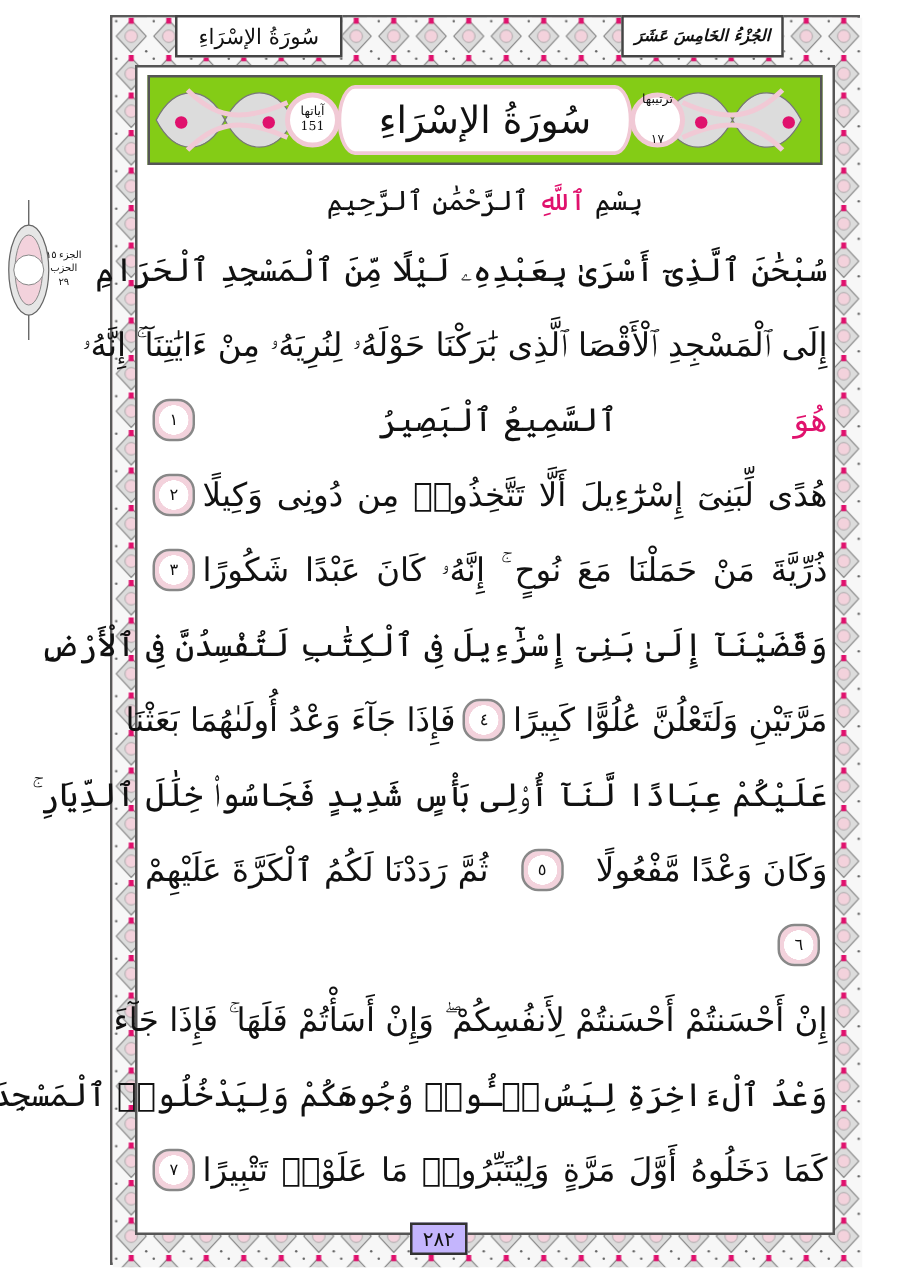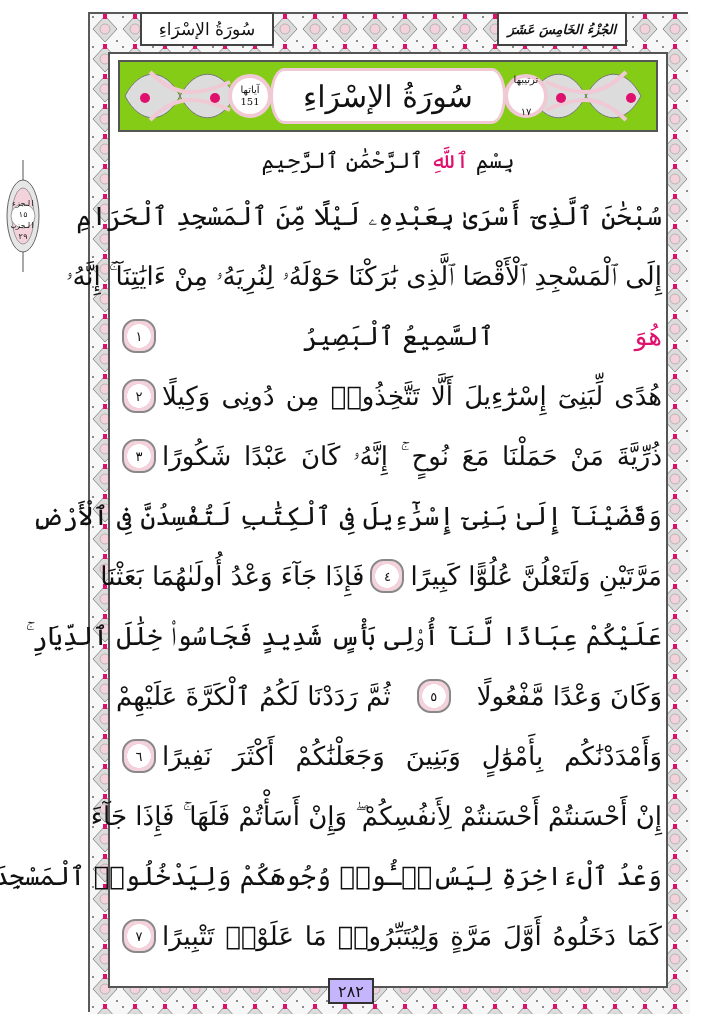--- a/index.html
+++ b/index.html
@@ -62,21 +62,21 @@
   
   .page-number { position:absolute; left:328px; top:978px; width:46px; height:26px;
                  background:#c4b5fd; border:2px solid #333; box-sizing:border-box;
                  display:flex; align-items:center; justify-content:center;
                  font-size:16px; color:#111; font-family:"DejaVu Sans", sans-serif; }
 
   
   .hizb-marker { position:absolute; left:6px; top:160px; width:34px; height:112px; }
   .hizb-text { position:absolute; left:8px; top:198px; width:30px; text-align:center;
                font-size:8px; line-height:11px; color:#111; direction:rtl;
-               font-family:Liberation Mono, monospace; }
+               font-family:Liberation Serif, serif;padding-left:28px; }
 </style>
 </head>
 <body>
 
 <svg class="hizb-marker" viewBox="0 0 34 112">
   <line x1="17" y1="0" x2="17" y2="20" stroke="#555" stroke-width="1"></line>
   <line x1="17" y1="92" x2="17" y2="112" stroke="#555" stroke-width="1"></line>
   <ellipse cx="17" cy="56" rx="16" ry="36" fill="#e6e6e6" stroke="#666" stroke-width="1"></ellipse>
   <ellipse cx="17" cy="56" rx="11" ry="28" fill="#f3d2dc" stroke="#888" stroke-width="0.8"></ellipse>
   <ellipse cx="17" cy="56" rx="12" ry="12" fill="#fff" stroke="#888" stroke-width="0.8"></ellipse>
@@ -167,21 +167,20 @@
   </div>
   <div class="line">
     <span class="txt">عَلَيْكُمْ عِبَادًا لَّنَآ أُو۟لِى بَأْسٍ شَدِيدٍ فَجَاسُوا۟ خِلَٰلَ ٱلدِّيَارِ ۚ</span>
   </div>
   <div class="line">
     <span>وَكَانَ وَعْدًا مَّفْعُولًا</span>
     <span class="ayah-marker">٥</span>
     <span>ثُمَّ رَدَدْنَا لَكُمُ ٱلْكَرَّةَ عَلَيْهِمْ</span>
   </div>
   <div class="line">
-    <span class="txt">وَأَمْدَدْنَٰكُم بِأَمْوَٰلٍ وَبَنِينَ وَجَعَلْنَٰكُمْ أَكْثَرَ نَفِيرًا</span>
     <span class="ayah-marker">٦</span>
   </div>
   <div class="line">
     <span class="txt">إِنْ أَحْسَنتُمْ أَحْسَنتُمْ لِأَنفُسِكُمْ ۖ وَإِنْ أَسَأْتُمْ فَلَهَا ۚ فَإِذَا جَآءَ</span>
   </div>
   <div class="line">
     <span class="txt">وَعْدُ ٱلْءَاخِرَةِ لِيَسُۥٓـُٔوا۟ وُجُوهَكُمْ وَلِيَدْخُلُوا۟ ٱلْمَسْجِدَ</span>
   </div>
   <div class="line">
     <span class="txt">كَمَا دَخَلُوهُ أَوَّلَ مَرَّةٍ وَلِيُتَبِّرُوا۟ مَا عَلَوْا۟ تَتْبِيرًا</span>

